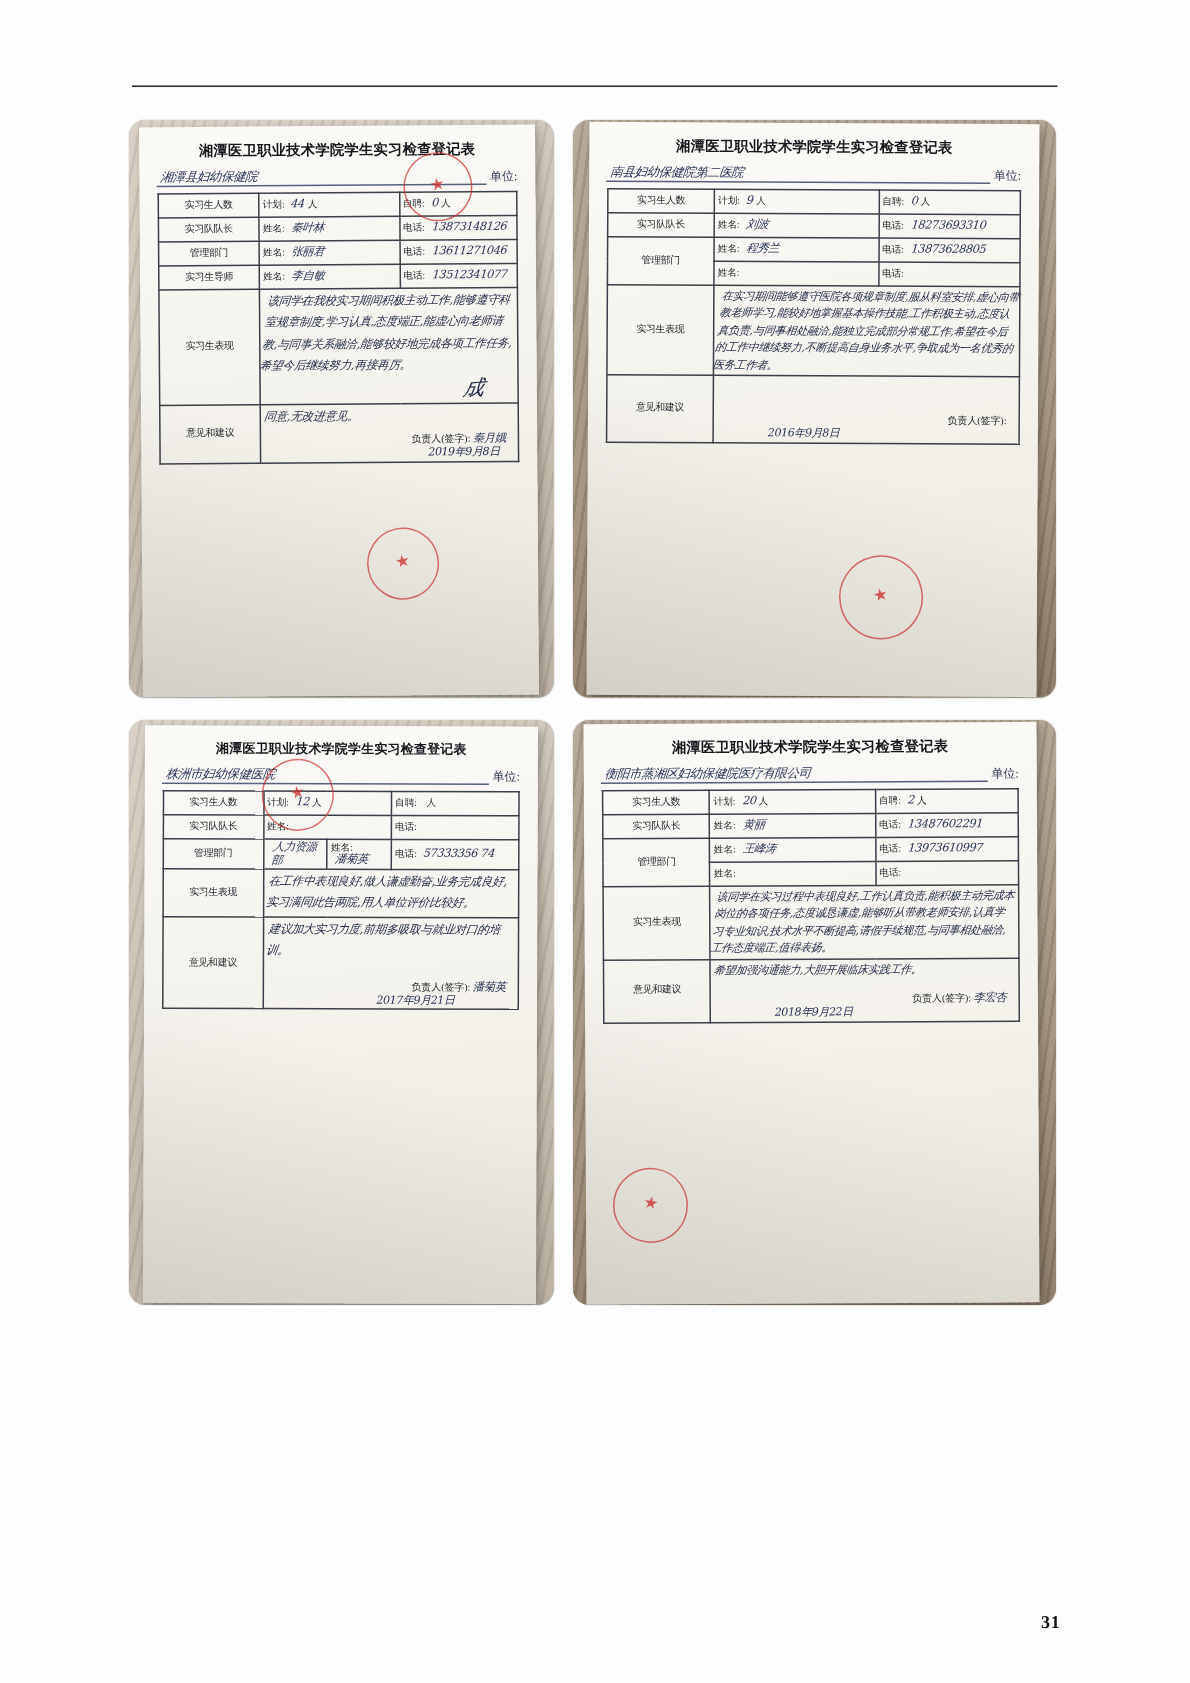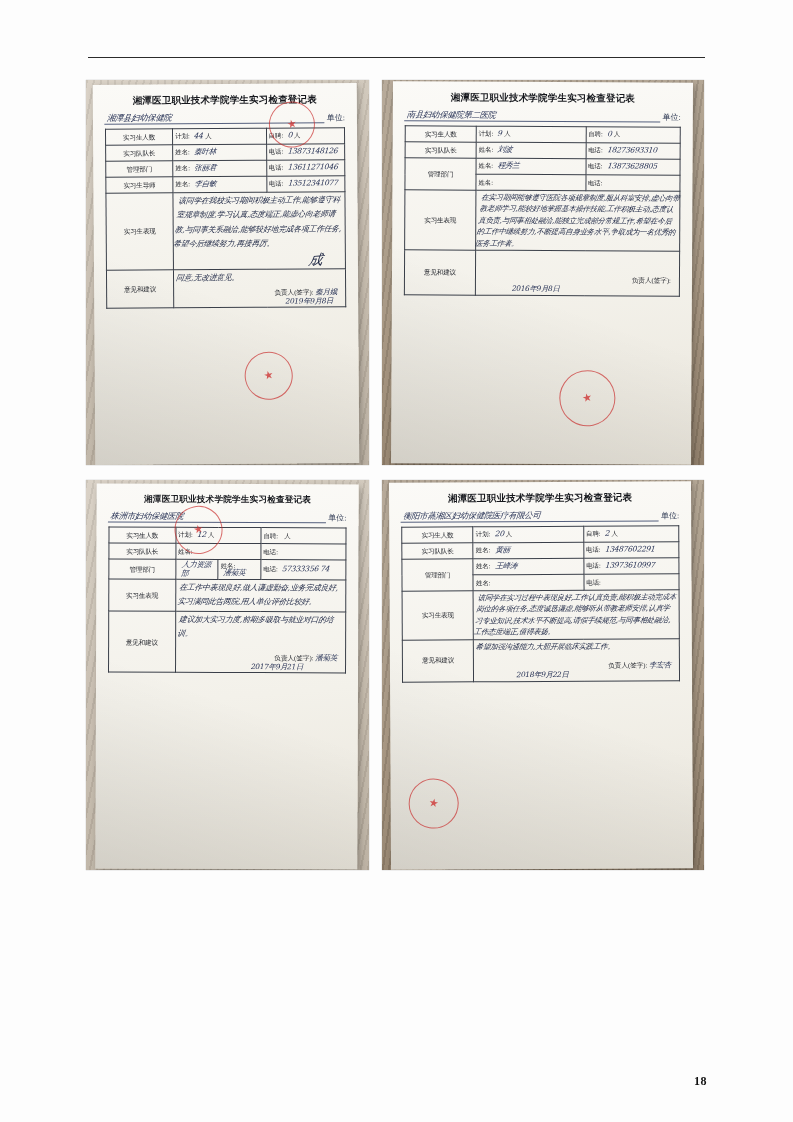--- a/index.html
+++ b/index.html
@@ -45,20 +45,21 @@
     left: 86px;
     top: 80px;
     width: 620px;
     height: 790px;
   }
   .photo {
     position: absolute;
     overflow: hidden;
     background: #cfc7bb;
     box-shadow: 0 0 1px rgba(0,0,0,0.35);
+    border-radius: 11px;
   }
   .photo.p1 { left: 0px;   top: 0px;   width: 283px; height: 385px; }
   .photo.p2 { left: 296px; top: 0px;   width: 322px; height: 385px; }
   .photo.p3 { left: 0px;   top: 400px; width: 283px; height: 390px; }
   .photo.p4 { left: 296px; top: 400px; width: 322px; height: 390px; }
 
   
   .desk {
     position: absolute;
     inset: 0;
@@ -562,14 +563,14 @@
             </table>
         </div>
         <div class="stamp" style="width:48px;height:48px;left:18px;top:296px;transform:rotate(10deg)">
             <span class="star">★</span>
           </div>
       </div>
     </div>
 
   </div>
 
-  <div class="page-number">18</div>
+  <div class="page-number">31</div>
 </div>
 
 </body></html>

